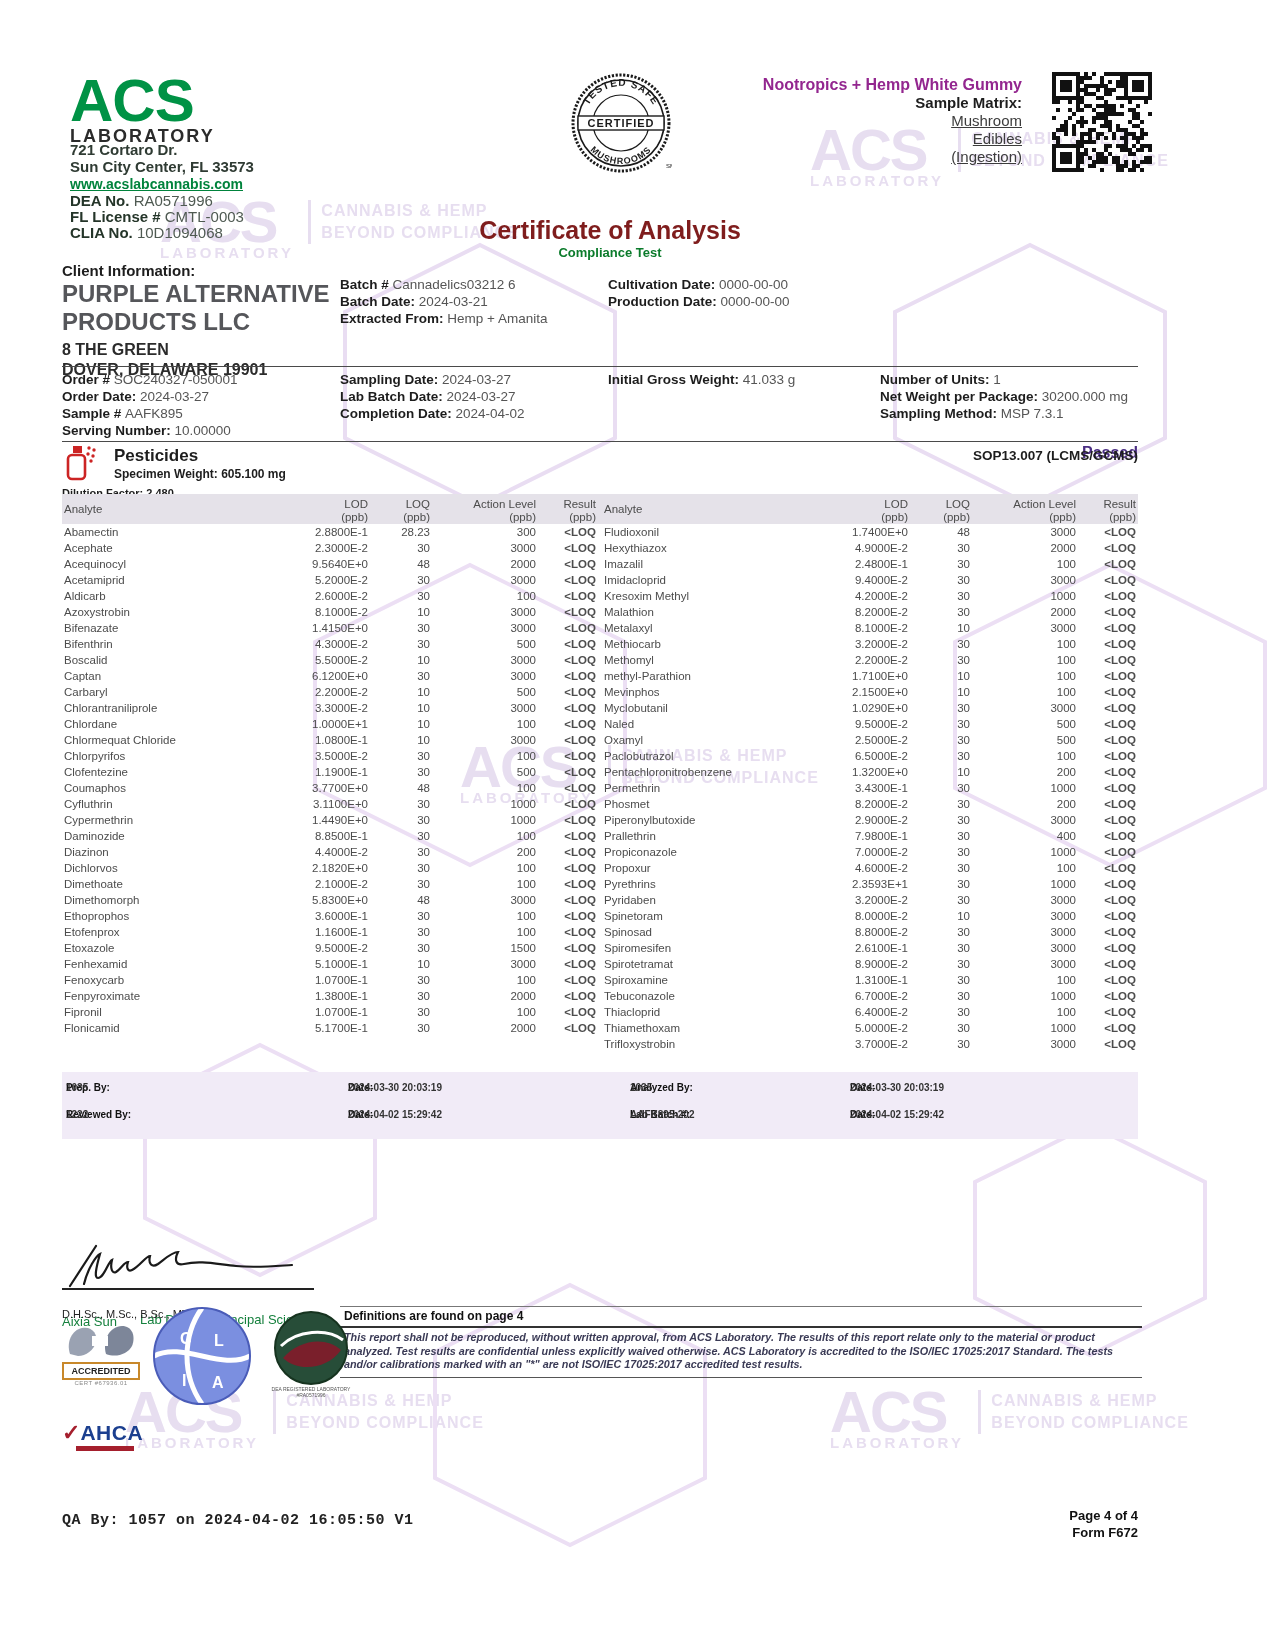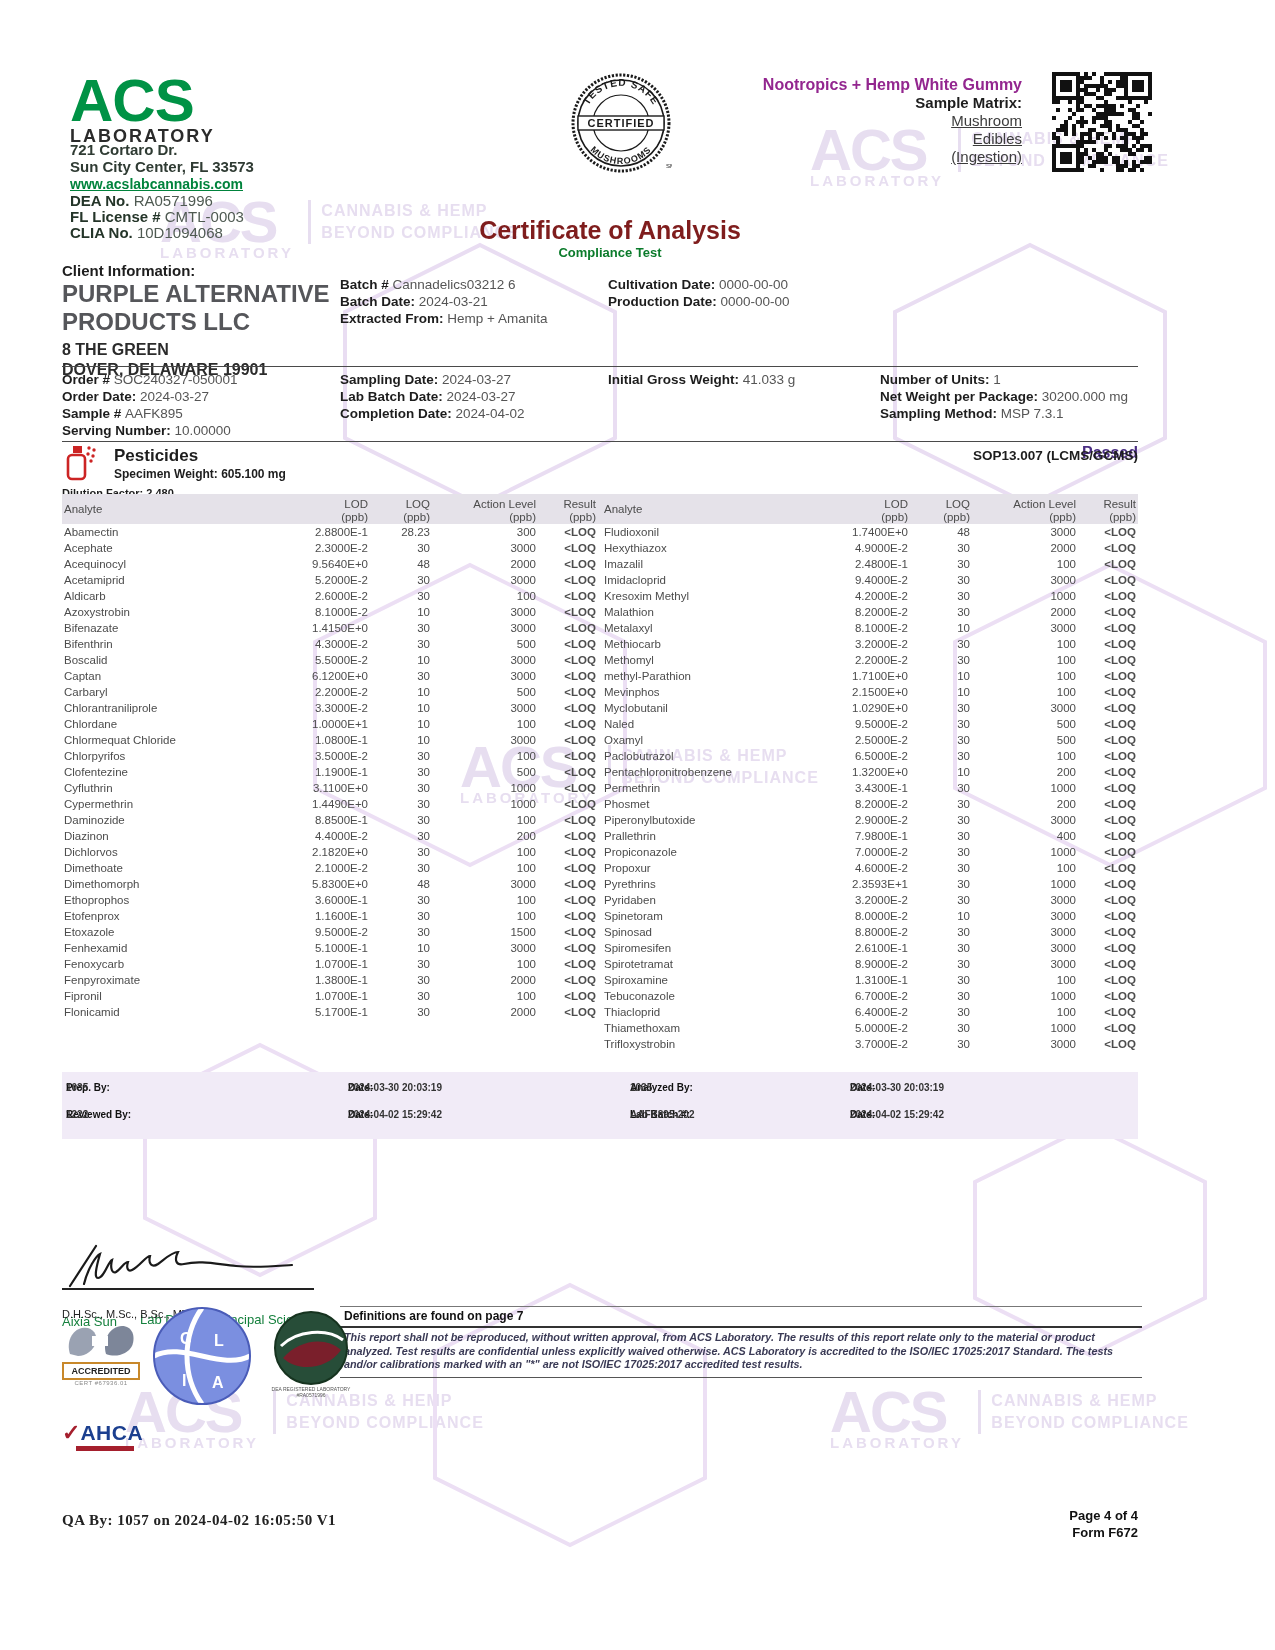--- a/index.html
+++ b/index.html
@@ -61,21 +61,21 @@
   .defs-box{position:absolute;left:340px;top:1306px;width:802px;}
   .defs-title{border-top:1.5px solid #777;border-bottom:2px solid #333;font-size:12px;font-weight:bold;color:#111;padding:2px 4px 3px 4px;}
   .disclaimer{border-bottom:1.5px solid #555;font-style:italic;font-weight:bold;font-size:10.8px;color:#3a3a55;line-height:13.5px;padding:3px 4px 5px 4px;}
   
   .accr-box{border:2px solid #c8882a;font-size:9px;font-weight:bold;color:#222;text-align:center;padding:2px 3px;background:#fff;}
   .accr-sub{font-size:6px;color:#888;text-align:center;letter-spacing:.5px;}
   .badge-sub{font-size:5px;color:#555;text-align:center;line-height:6px;}
   .ahca-txt{font-size:21px;font-weight:bold;color:#1b3f8f;letter-spacing:.5px;}
   .ahca-bar{width:58px;height:5px;background:#a51f2d;margin-top:0px;}
   
-  .qa-line{font-family:Liberation Serif, serif;font-size:15px;font-weight:bold;color:#222;letter-spacing:.5px;}
+  .qa-line{font-family:Liberation Mono, monospace;font-size:15px;font-weight:bold;color:#222;letter-spacing:.5px;}
   .pg{font-size:13px;font-weight:bold;color:#111;text-align:right;}
 </style>
 </head>
 <body>
 
 <div class="page">
 
   <div class="wm" style="left:160px;top:200px;">
     <span style="display:inline-block"><span class="wm-acs">ACS</span><span class="wm-lab">LABORATORY</span></span>
     <span class="wm-right"><span>CANNABIS &amp; HEMP</span><br><span>BEYOND COMPLIANCE</span></span>
@@ -568,20 +568,27 @@
           <td class="res">&lt;LOQ</td>
         </tr>
         <tr>
           <td class="an">Clofentezine</td>
           <td class="num">1.1900E-1</td>
           <td class="num">30</td>
           <td class="num">500</td>
           <td class="res">&lt;LOQ</td>
         </tr>
         <tr>
+          <td class="an">Coumaphos</td>
+          <td class="num">3.7700E+0</td>
+          <td class="num">48</td>
+          <td class="num">100</td>
+          <td class="res">&lt;LOQ</td>
+        </tr>
+        <tr>
           <td class="an">Cyfluthrin</td>
           <td class="num">3.1100E+0</td>
           <td class="num">30</td>
           <td class="num">1000</td>
           <td class="res">&lt;LOQ</td>
         </tr>
         <tr>
           <td class="an">Cypermethrin</td>
           <td class="num">1.4490E+0</td>
           <td class="num">30</td>
@@ -972,21 +979,21 @@
 
   <svg class="abs" style="left:66px;top:1238px;" width="250" height="52" viewBox="0 0 250 52">
     <path d="M4 48 L30 8 M18 46 C22 30 30 18 34 16 C30 30 28 40 32 40 C38 40 42 24 46 22 C44 30 46 36 50 34 C56 30 58 24 62 24 C60 30 62 34 66 32 C74 28 80 18 84 18 C82 26 86 30 92 26 C100 20 106 14 112 14 C108 22 110 28 118 26 C134 22 150 26 170 28 C190 30 210 28 226 27" fill="none" stroke="#1a1a1a" stroke-width="2.2" stroke-linecap="round"></path>
   </svg>
   <div class="sig-line" style="left:62px;top:1288px;width:252px;"></div>
   <div class="abs sig-name" style="left:62px;top:1293px;">Aixia Sun</div>
   <div class="abs sig-name" style="left:140px;top:1291px;">Lab Director/Principal Scientist</div>
   <div class="abs sig-cred" style="left:62px;top:1308px;">D.H.Sc., M.Sc., B.Sc., MT (AAB)</div>
 
   <div class="defs-box">
-    <div class="defs-title">Definitions are found on page 7</div>
+    <div class="defs-title">Definitions are found on page 4</div>
     <div class="disclaimer">This report shall not be reproduced, without written approval, from ACS Laboratory. The results of this report relate only to the material or product analyzed. Test results are confidential unless explicitly waived otherwise. ACS Laboratory is accredited to the ISO/IEC 17025:2017 Standard. The tests and/or calibrations marked with an "*" are not ISO/IEC 17025:2017 accredited test results.</div>
   </div>
 
   <div class="abs" style="left:62px;top:1318px;width:78px;">
     <svg width="78" height="40" viewBox="0 0 78 40">
       <path d="M8 36 C4 24 10 12 20 10 C30 8 36 16 34 24 C32 32 24 38 16 38 Z" fill="#9aa2b2"></path>
       <path d="M44 36 C40 22 48 8 60 8 C70 8 74 18 70 28 C66 36 54 40 44 36 Z" fill="#7d8699"></path>
       <rect x="30" y="18" width="16" height="10" fill="#ffffff"></rect>
     </svg>
     <div class="accr-box">ACCREDITED</div>

